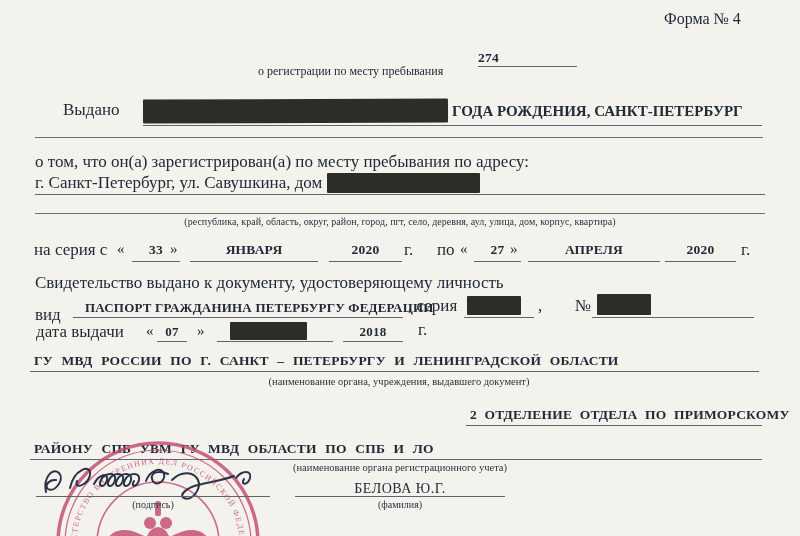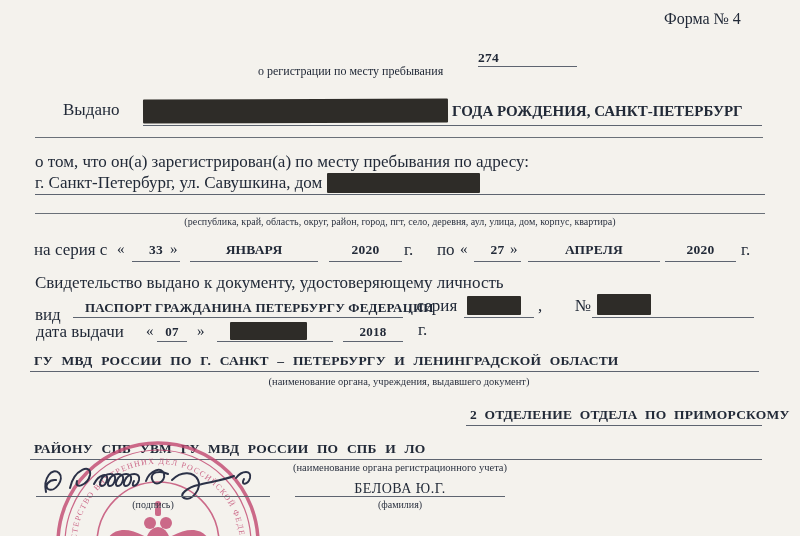--- a/index.html
+++ b/index.html
@@ -87,21 +87,21 @@
   <div class="abs v ctr" style="top:324px;left:343px;width:60px;font-size:13px;">2018</div>
   <div class="line" style="top:341px;left:343px;width:60px;"></div>
   <div class="abs t" style="top:320px;left:418px;">г.</div>
 
   <div class="abs v" style="top:353px;left:34px;word-spacing:5px;">ГУ  МВД  РОССИИ  ПО  Г. САНКТ – ПЕТЕРБУРГУ  И  ЛЕНИНГРАДСКОЙ ОБЛАСТИ</div>
   <div class="line" style="top:371px;left:30px;width:729px;"></div>
   <div class="abs cap" style="top:376px;left:35px;width:728px;">(наименование органа, учреждения, выдавшего документ)</div>
 
   <div class="abs v" style="top:407px;left:470px;word-spacing:4px;">2 ОТДЕЛЕНИЕ ОТДЕЛА  ПО ПРИМОРСКОМУ</div>
   <div class="line" style="top:425px;left:466px;width:296px;"></div>
-  <div class="abs v" style="top:441px;left:34px;word-spacing:5px;">РАЙОНУ СПБ УВМ  ГУ  МВД РОССИИ  ПО СПБ  И  ЛО</div>
+  <div class="abs v" style="top:441px;left:34px;word-spacing:5px;">РАЙОНУ СПБ УВМ  ГУ  МВД ОБЛАСТИ  ПО СПБ  И  ЛО</div>
   <div class="line" style="top:459px;left:30px;width:732px;"></div>
   <div class="abs cap" style="top:462px;left:35px;width:730px;">(наименование органа регистрационного учета)</div>
 
   <svg class="abs" style="top:437px;left:52px;opacity:.8;" width="212" height="212" viewBox="0 0 212 212">
     <g stroke="#c24770" fill="none">
       <circle cx="106" cy="106" r="100" stroke-width="3.5"></circle>
       <circle cx="106" cy="106" r="93" stroke-width="1.2"></circle>
       <circle cx="106" cy="106" r="61" stroke-width="1.6"></circle>
     </g>
     <defs>

